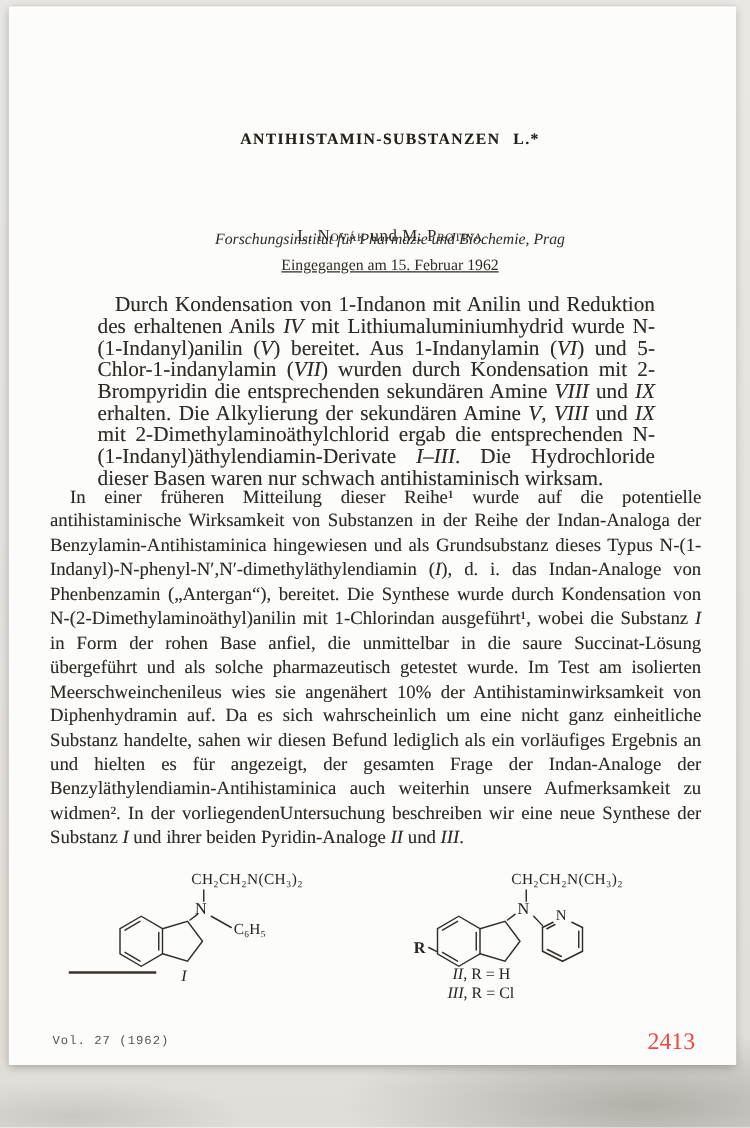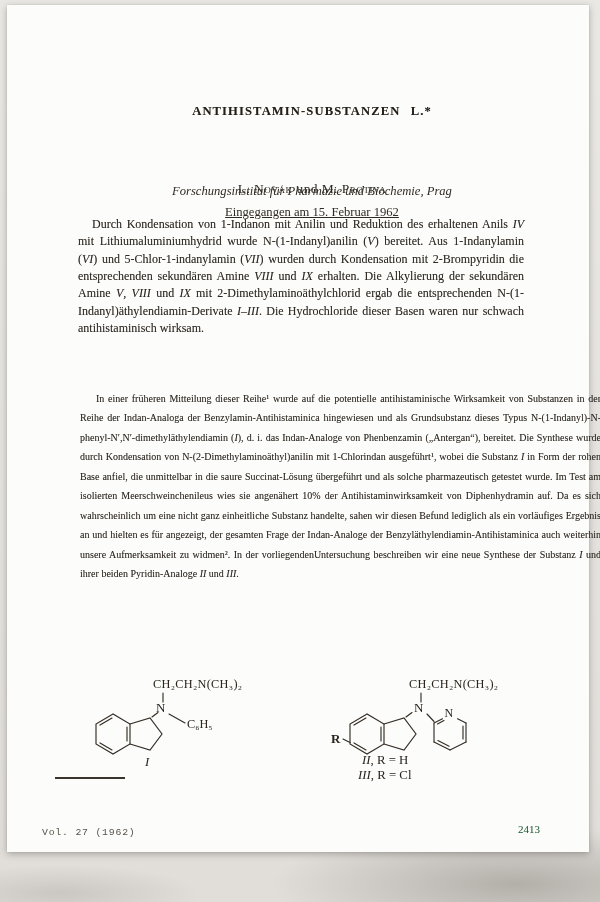--- a/index.html
+++ b/index.html
@@ -18,40 +18,39 @@
   }
   .sheet{position:absolute;inset:0;color:#2f2a24;}
   .abs{position:absolute;}
   .ctr{left:12px;width:600px;text-align:center;}
   .title{font-weight:bold;color:#251f19;font-size:12.6px;letter-spacing:1.1px;word-spacing:6px;text-shadow:0 0 .4px rgba(40,34,28,.4);}
   .authors{font-size:13.5px;letter-spacing:.4px;margin-top:19px;}
   .sc .scap,.scap{font-variant:small-caps;letter-spacing:.6px;}
   .affil{font-style:italic;font-size:12.6px;}
   .received{font-size:12.6px;text-decoration:underline;}
   .abstract{
-    left:78px;top:216px;width:446px;
-    font-size:12px;line-height:17.35px;text-align:justify;text-indent:14px;
+    left:78px;top:235px;width:446px;
+    font-size:17px;line-height:17.35px;text-align:justify;text-indent:14px;
     text-shadow:0 0 .35px rgba(40,34,28,.35);
   }
   .bodytext{
     left:40px;top:389px;width:521px;
-    font-size:10px;line-height:19.45px;text-align:justify;text-indent:16px;
+    font-size:15px;line-height:19.45px;text-align:justify;text-indent:16px;
     text-shadow:0 0 .35px rgba(40,34,28,.35);
-    margin-left:40px;
   }
-  .struct{position:absolute;}
+  .struct{position:absolute;margin-top:19px;}
   .struct svg{position:absolute;left:0;top:0;overflow:visible;}
   .struct .lbl{position:absolute;font-size:12.3px;white-space:nowrap;color:#29241e;}
   .struct .formula{letter-spacing:.3px;}
   .struct .nlab{font-size:13px;}
   .struct .romlbl{font-size:12.8px;}
   .fnrule{left:55px;top:777px;width:70px;height:2px;background:#3a342d;}
   .footnote{left:57px;top:787px;width:430px;font-size:12.2px;letter-spacing:.2px;}
   .footerL{left:42px;top:827px;font-size:9.8px;letter-spacing:.8px;color:#57524b;font-family:"Liberation Mono","DejaVu Sans Mono",monospace;}
-  .footerR{left:518px;top:823px;font-size:11px;color:#14532d;font-family:Liberation Serif, serif;}
+  .footerR{left:518px;top:823px;font-size:19px;color:#ef4444;font-family:Liberation Serif, serif;}
   .ink{stroke:#332d26;stroke-width:1.15;stroke-linecap:round;fill:none;}
 </style>
 </head>
 <body>
 
 <div class="page"></div>
 
 <div class="sheet">
 
   <div class="abs ctr title" style="top:104px;">ANTIHISTAMIN-SUBSTANZEN L.*</div>

